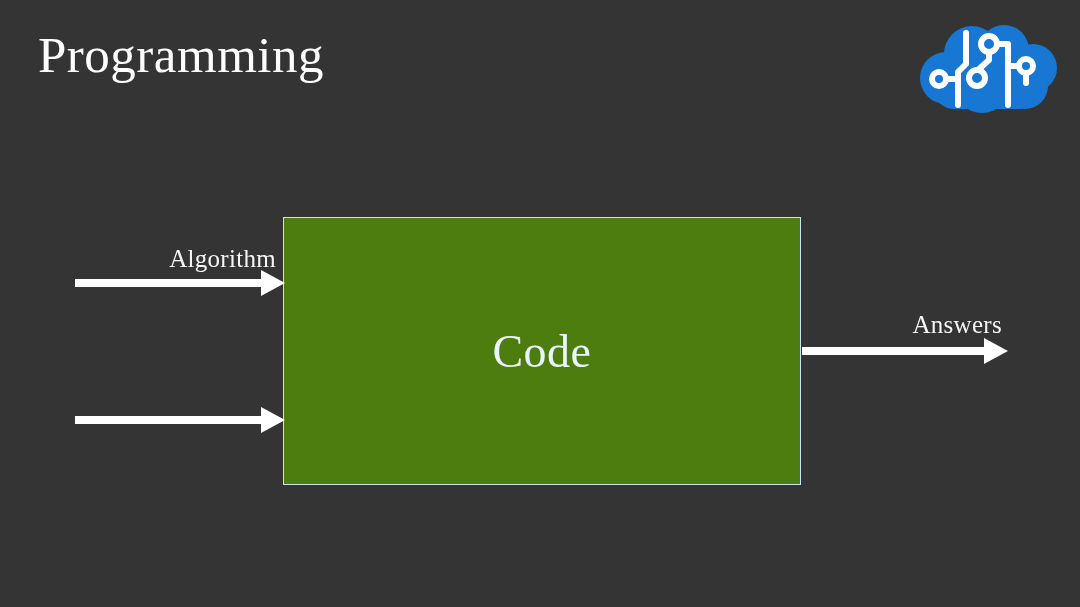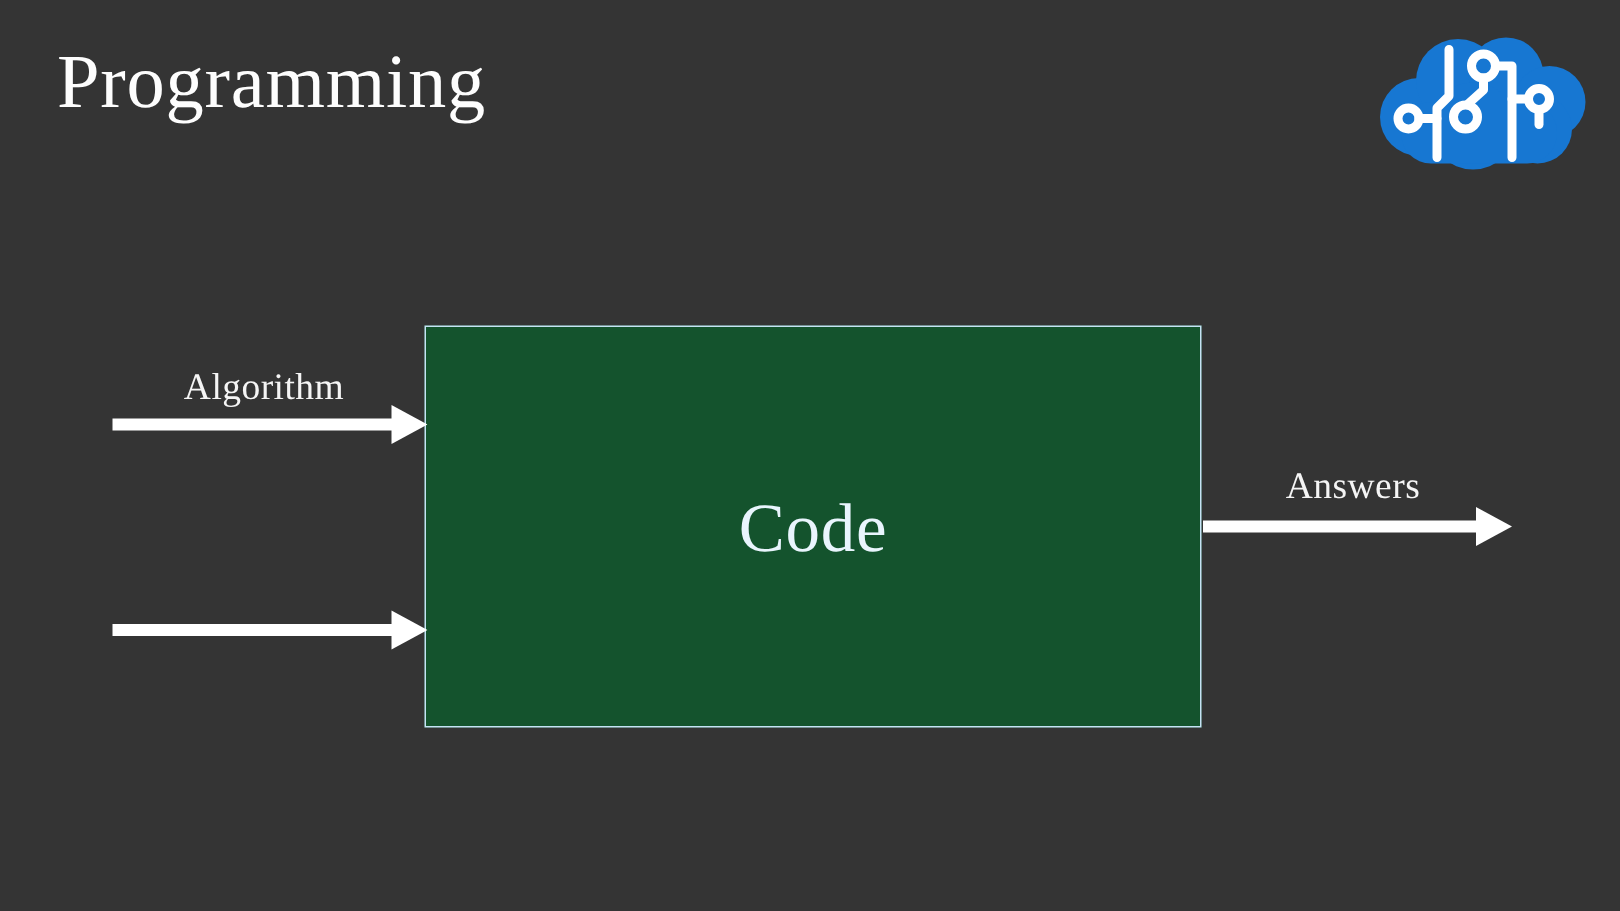--- a/index.html
+++ b/index.html
@@ -27,40 +27,40 @@
     top: 16px;
     width: 160px;
     height: 102px;
   }
   .code-box {
     position: absolute;
     left: 283px;
     top: 217px;
     width: 518px;
     height: 268px;
-    background: #14532d;
+    background: #4d7c0f;
     border: 1px solid #c6e2f5;
     display: flex;
     align-items: center;
     justify-content: center;
   }
   .code-box .node-label {
     font-size: 46px;
     font-weight: 300;
     color: #e9f5fd;
     letter-spacing: 0.5px;
   }
   .arrow {
     position: absolute;
     display: block;
   }
   .flow-label {
     position: absolute;
     width: 200px;
-    text-align: center;
+    text-align: right;
     font-size: 25px;
     font-weight: 300;
     color: #f5f5f5;
     letter-spacing: 0.3px;
   }
   #label-algorithm { left: 76px;  top: 245px; }
   #label-data      { left: 78px;  top: 382px; }
   #label-answers   { left: 802px; top: 311px; }
 </style>
 </head>

